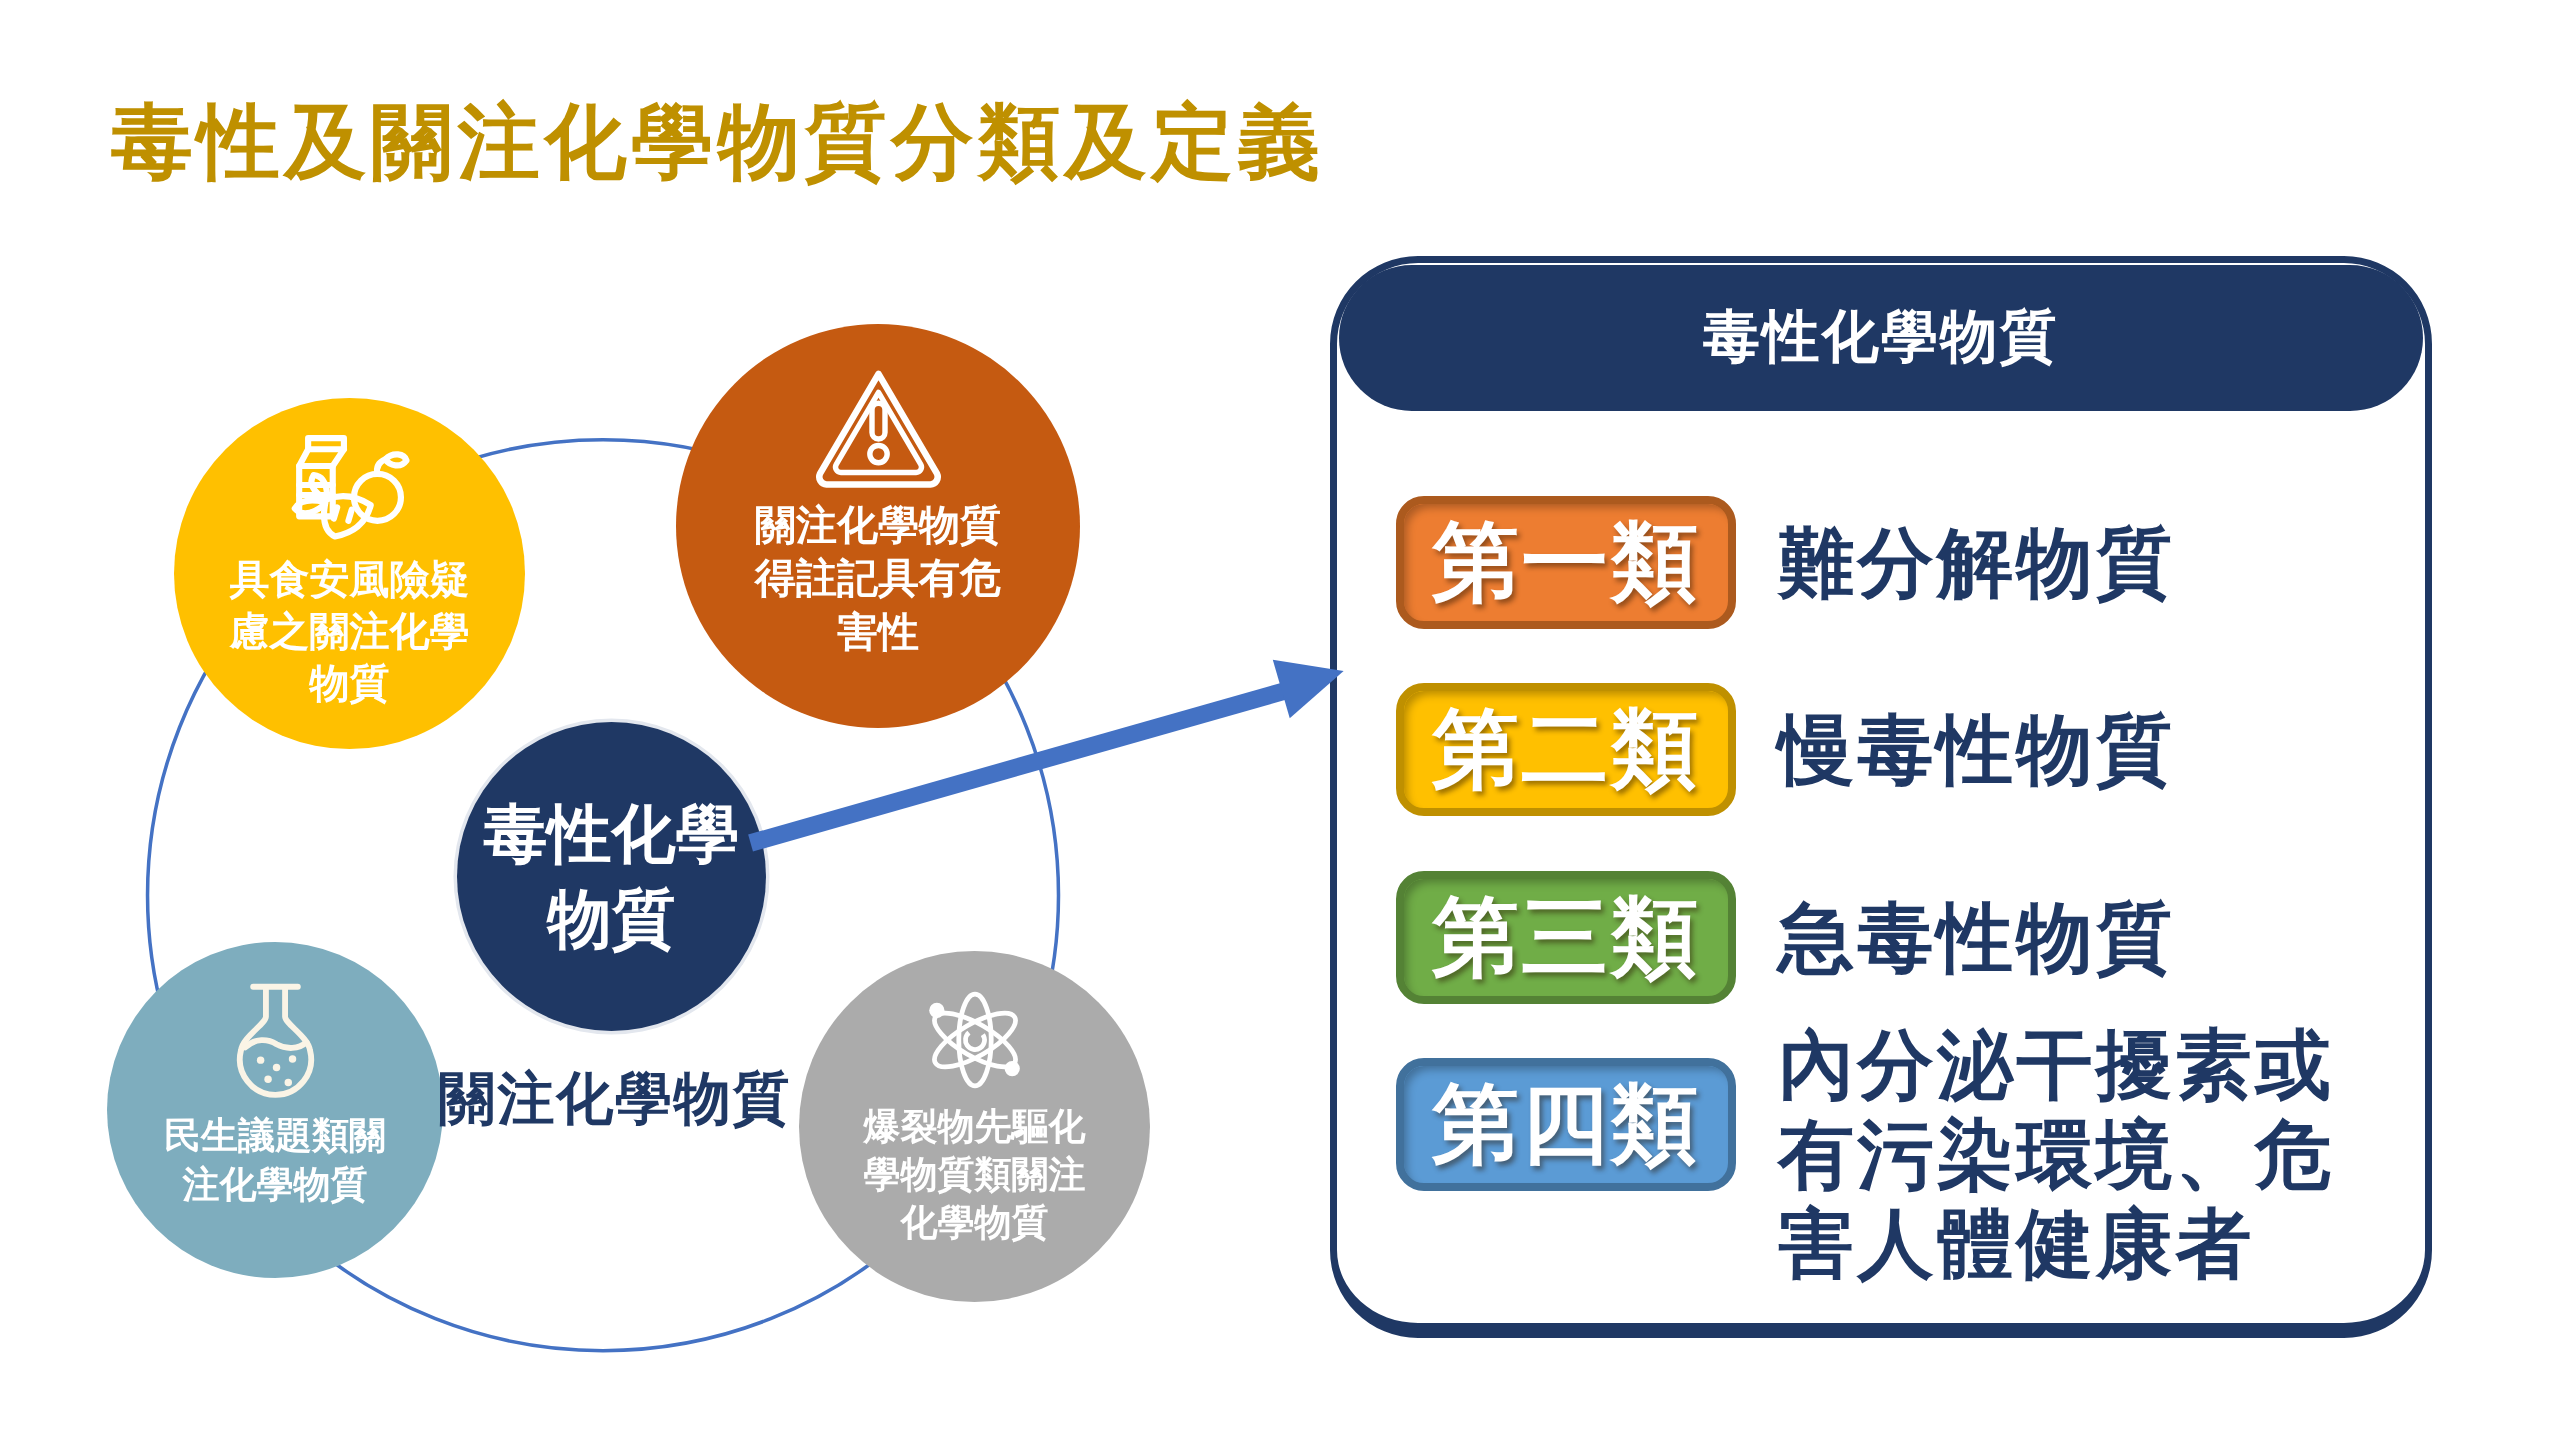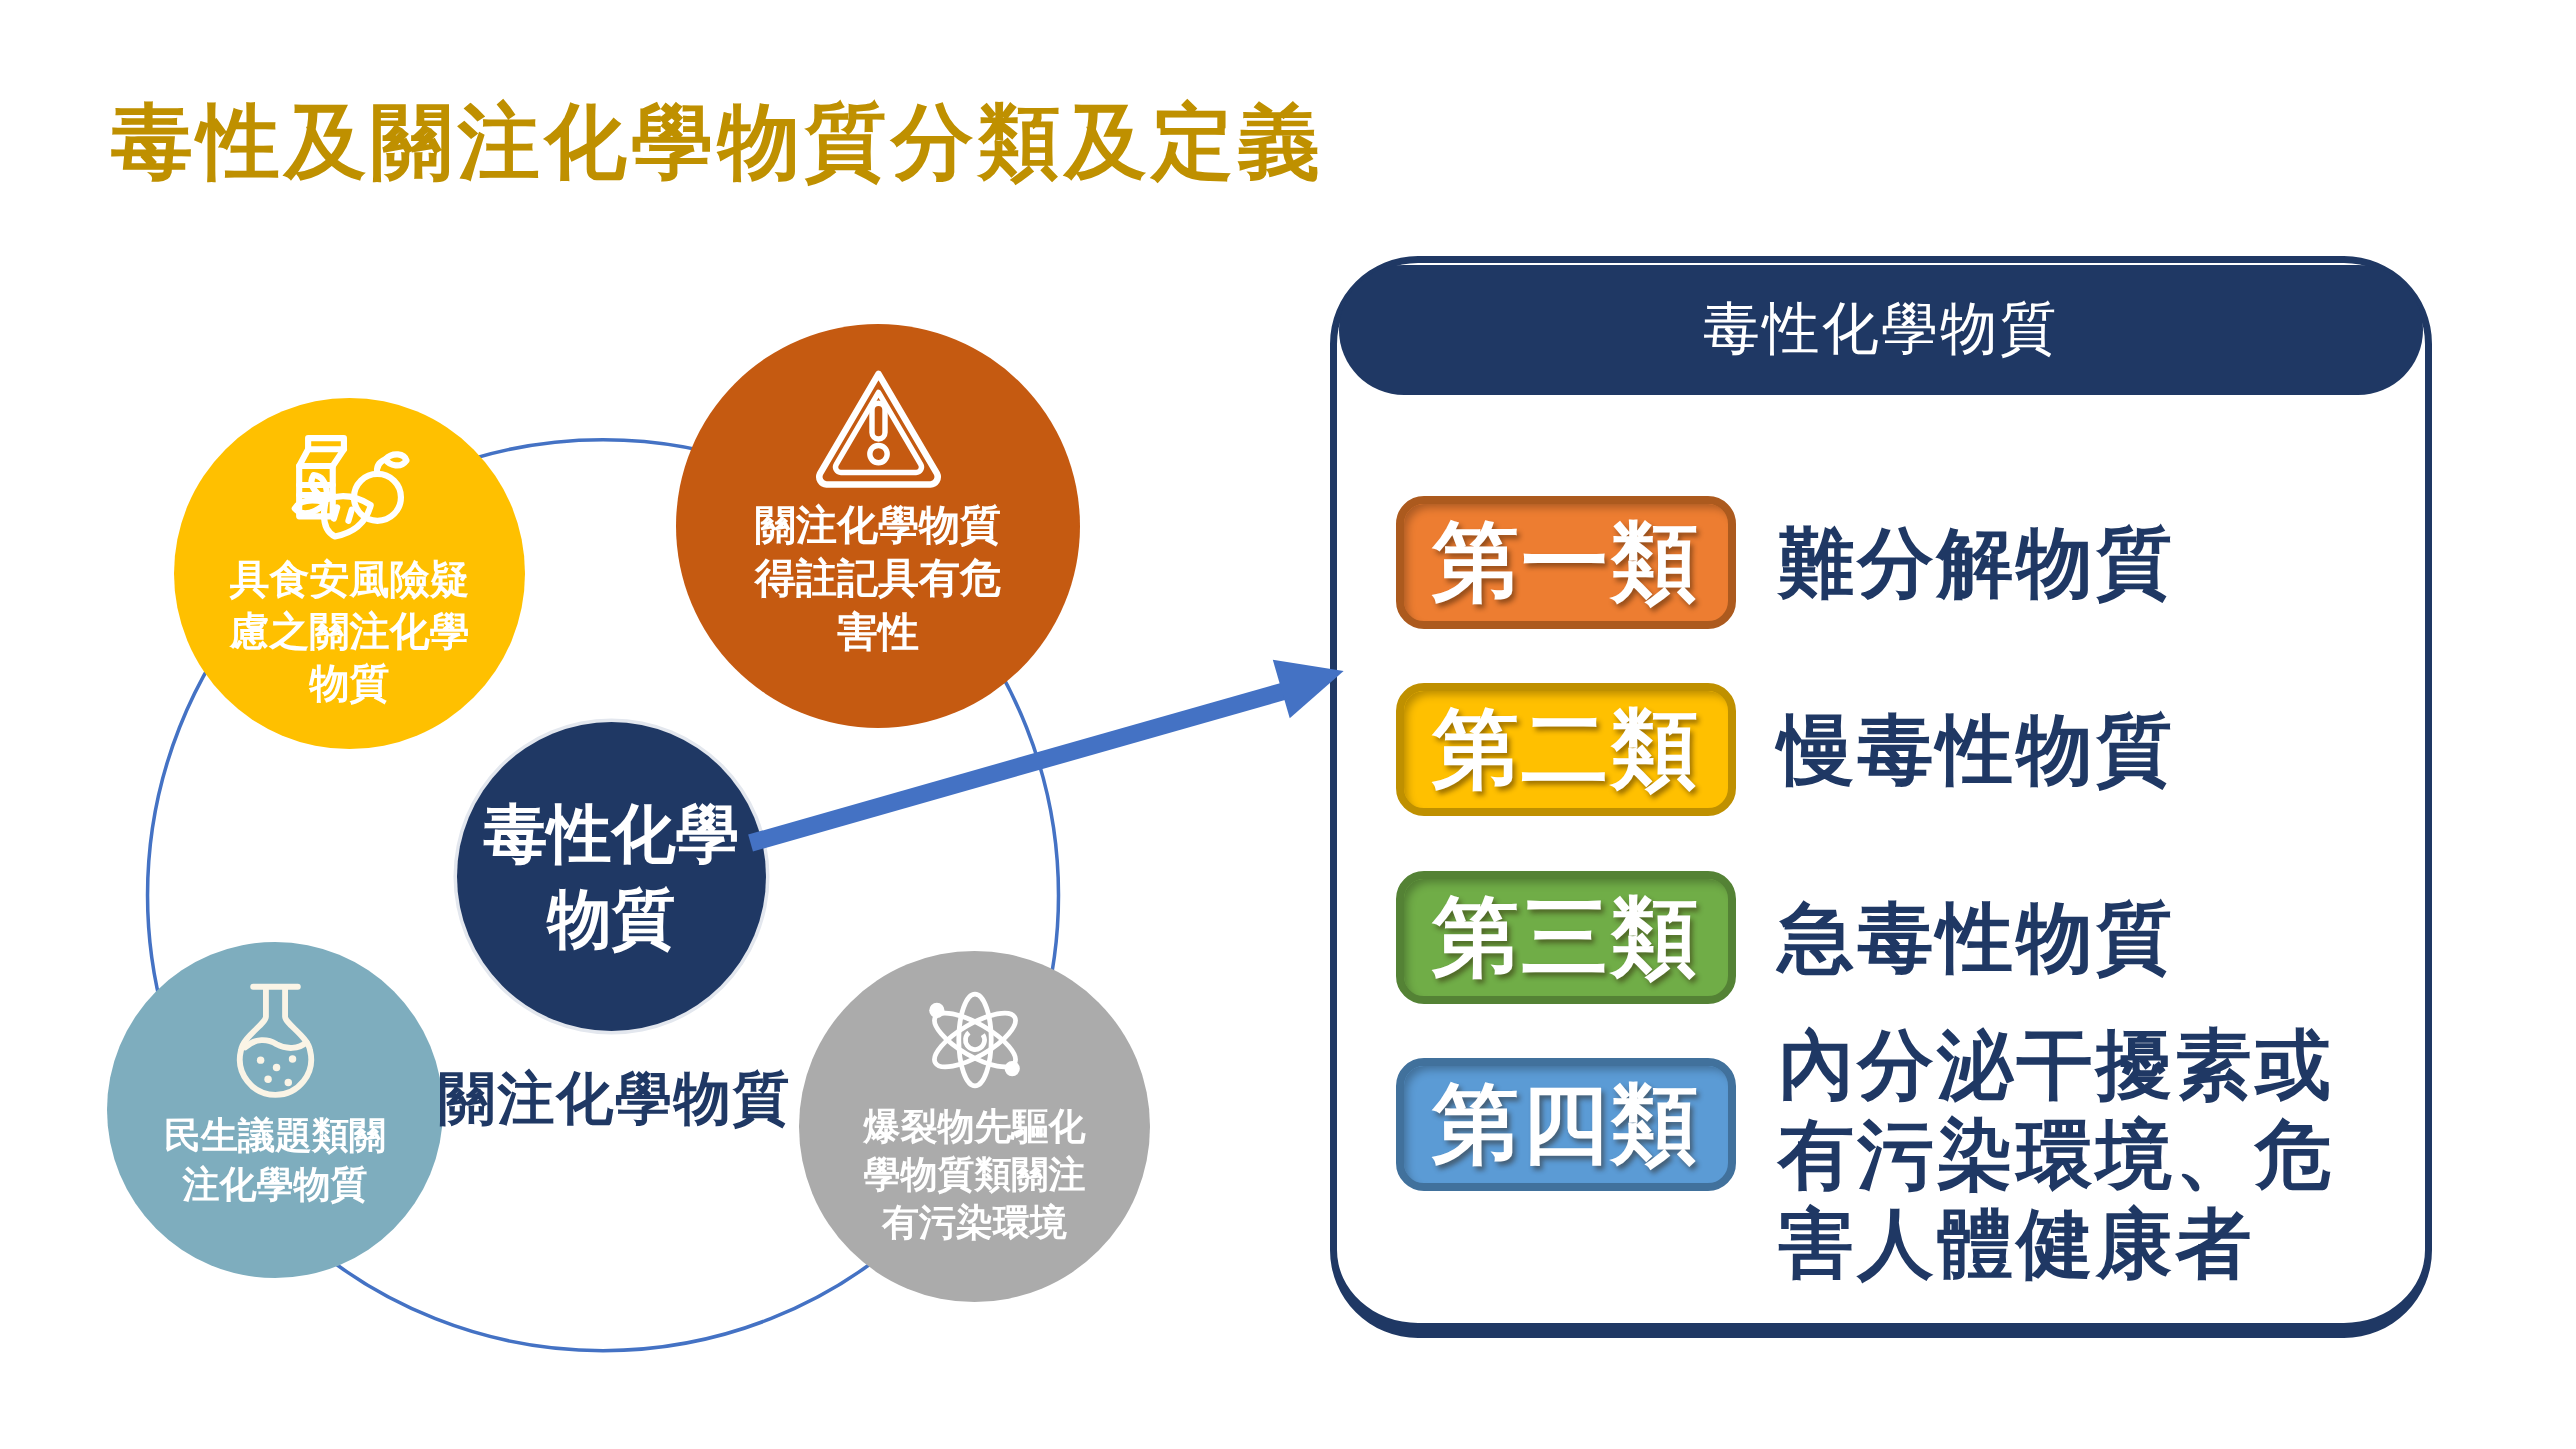--- a/index.html
+++ b/index.html
@@ -26,23 +26,23 @@
   .c-livelihood{left:107px;top:942px;width:336px;height:336px;padding-top:34px;}
   .c-livelihood .ctext{font-size:37px;line-height:1.32;margin-top:5.9px;}
   .c-explosive{left:799px;top:951px;width:351px;height:351px;padding-top:27px;}
   .c-explosive .ctext{font-size:37px;line-height:1.3;margin-top:1.2px;}
 
   .center-label{position:absolute;left:404px;top:1061px;width:422px;text-align:center;
                 font-size:57px;font-weight:bold;letter-spacing:1.8px;z-index:2;}
 
   .panel{position:absolute;left:1330px;top:256px;width:1102px;height:1082px;box-sizing:border-box;
          background:#fff;border-style:solid;border-width:7.6px 7.6px 15px 7.6px;border-radius:88px;z-index:1;}
-  .panel-header{position:absolute;left:1.8px;right:1.8px;top:1.8px;height:130px;border-radius:76px;
+  .panel-header{position:absolute;left:1.8px;right:1.8px;top:1.8px;height:146px;border-radius:76px;
                 display:flex;align-items:center;justify-content:center;
-                font-size:57px;font-weight:normal;letter-spacing:2.3px;}
+                font-size:57px;font-weight:bold;letter-spacing:2.3px;}
   .p-row{position:absolute;left:59px;right:41px;height:133px;display:flex;align-items:center;}
   .p-row.r0{top:233px;} .p-row.r1{top:420px;} .p-row.r2{top:608px;align-items:center;} .p-row.r3{top:795px;}
   .badge{width:340px;height:133px;box-sizing:border-box;border:8.2px solid #000;border-radius:28px;
          display:flex;align-items:center;justify-content:center;flex:none;
          font-size:87px;font-weight:bold;letter-spacing:2.3px;color:#fff;
          text-shadow:2.9px 3.5px 5.3px rgba(40,20,0,.45);
          box-shadow:inset 5.3px 5.9px 8.2px -2.3px rgba(0,0,0,.28);}
   .desc{margin-left:42px;font-size:76px;font-weight:bold;letter-spacing:3.5px;line-height:1.18;}
   .desc span{display:block;white-space:nowrap;}
   .p-row.r3 .desc{transform:translateY(30px);}
@@ -142,21 +142,21 @@
           <ellipse cx="65" cy="65" rx="17" ry="48" transform="rotate(-60 65 65)"></ellipse>
           <circle cx="65" cy="65" r="10" stroke-dasharray="46 17" transform="rotate(-35 65 65)"></circle>
         </g>
         <circle cx="25" cy="34" r="8" fill="#fff"></circle>
         <circle cx="104" cy="95" r="8" fill="#fff"></circle>
       </svg>
     </span>
     <span class="ctext">
       <span>爆裂物先驅化</span>
       <span>學物質類關注</span>
-      <span>有污染環境</span>
+      <span>化學物質</span>
     </span>
   </div>
 
   <div class="center-label" style="color: rgb(31, 56, 100);">關注化學物質</div>
 
   <svg class="layer arrow-layer" viewBox="0 0 4400 2475">
     <line x1="1282" y1="1440" x2="2195" y2="1180" stroke-width="30" style="stroke: rgb(68, 114, 196);"></line>
     <polygon points="2295,1146 2203,1227 2174,1127" style="fill: rgb(68, 114, 196);"></polygon>
   </svg>
 

